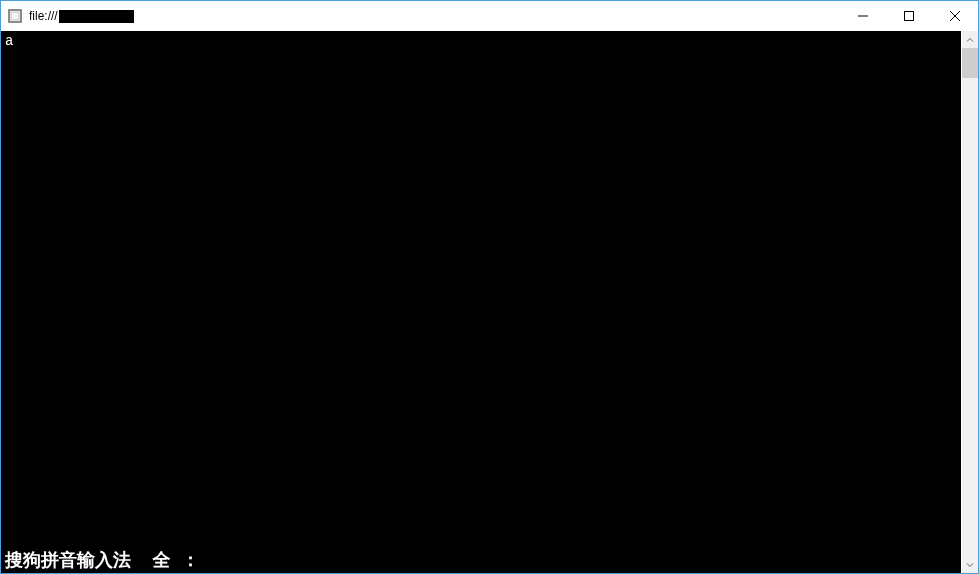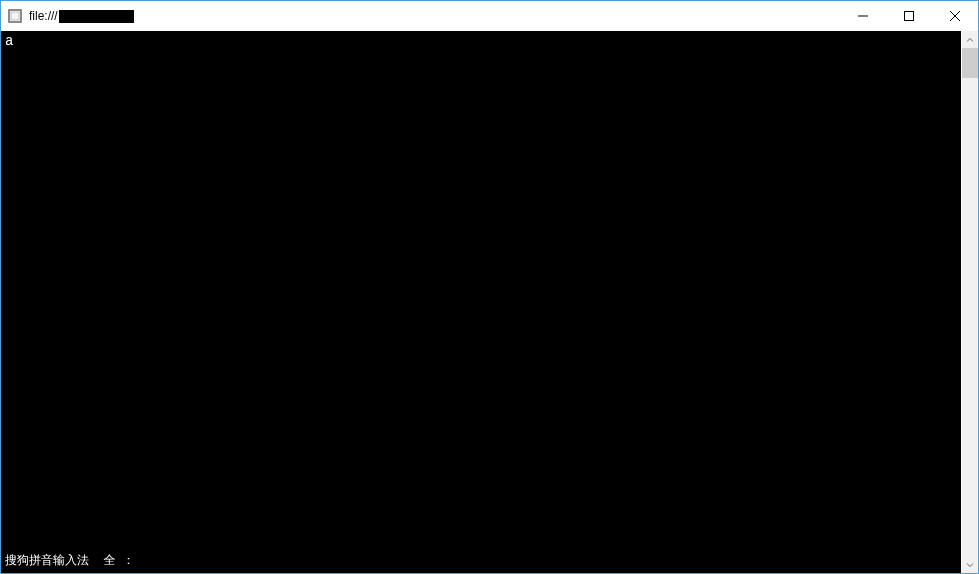--- a/index.html
+++ b/index.html
@@ -85,22 +85,23 @@
       flex-direction: column;
       justify-content: space-between;
     }
     .console-output {
       white-space: pre;
       line-height: 16px;
     }
     .ime-status {
       white-space: pre;
       line-height: 18px;
-      font-size: 12px;
+      font-size: 18px;
       padding-bottom: 1px;
+      font-weight: bold;
     }
     .scrollbar-vertical {
       width: 17px;
       background: #f0f0f0;
       display: flex;
       flex-direction: column;
       border-left: 1px solid #ffffff;
     }
     .scroll-arrow {
       height: 17px;

